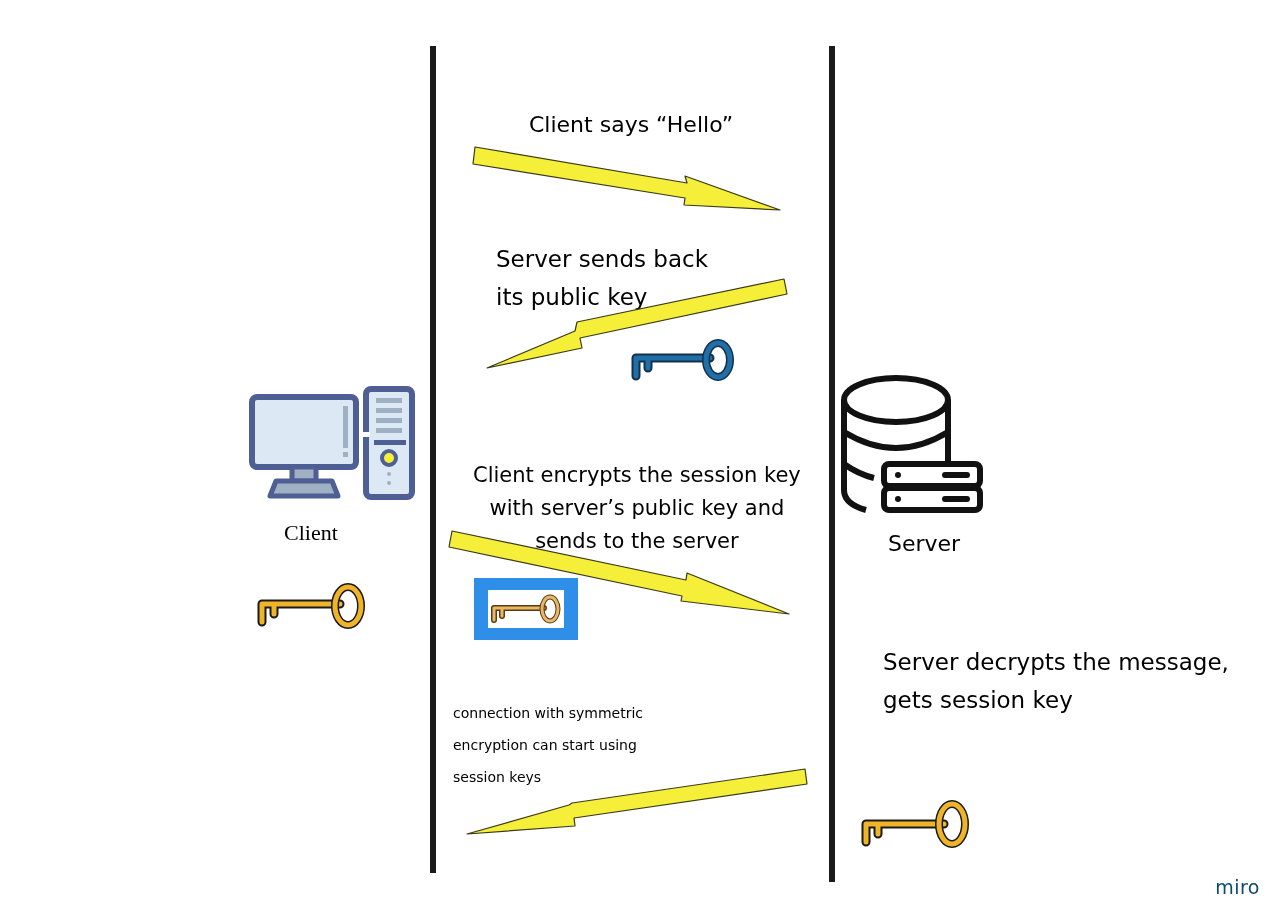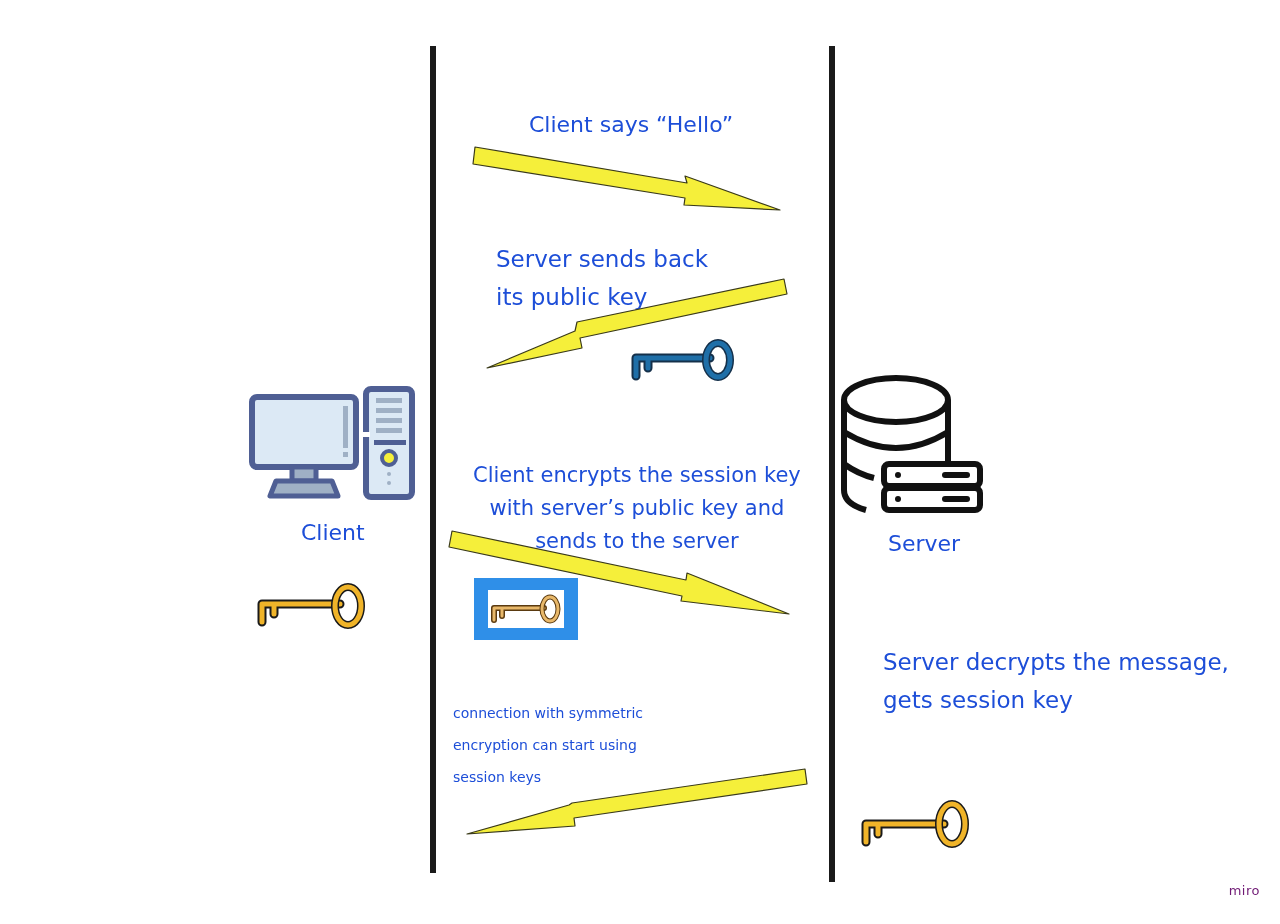--- a/index.html
+++ b/index.html
@@ -1,24 +1,24 @@
 <!DOCTYPE html>
 <html><head>
 <meta charset="utf-8">
 <style>
   html, body { margin: 0; padding: 0; background: #ffffff; }
   body { width: 1280px; height: 924px; position: relative; overflow: hidden;
          font-family: "DejaVu Sans", sans-serif; color: #3a3a3a; }
   .lane-line { position: absolute; width: 6px; background: #1a1a1a; }
-  .label { position: absolute; font-size: 22px; line-height: 34px; color: #1d4ed8; white-space: pre-line; }
+  .label { position: absolute; font-size: 22px; line-height: 34px; color: #000000; white-space: pre-line; }
   .label.sm { font-size: 14px; line-height: 32px; }
   .label.md { font-size: 21px; line-height: 33px; text-align: center; }
   .label.lg { font-size: 23px; line-height: 38px; }
   svg { position: absolute; overflow: visible; }
-  .wm { position: absolute; right: 20px; bottom: 26px; font-size: 13px; color: #701a75; letter-spacing: 0.5px; }
+  .wm { position: absolute; right: 20px; bottom: 26px; font-size: 19px; color: #0c4a6e; letter-spacing: 0.5px; }
   .keybox { position: absolute; left: 474px; top: 578px; width: 104px; height: 62px; background: #2f8fe8; }
   .keybox-inner { position: absolute; left: 14px; top: 12px; width: 76px; height: 38px; background: #fff; }
 </style>
 </head>
 <body>
 
 <div class="lane-line" style="left:430px; top:46px; height:827px;"></div>
 <div class="lane-line" style="left:829px; top:46px; height:836px;"></div>
 
 <div class="label" style="left:529px; top:108px;">Client says “Hello”</div>
@@ -51,21 +51,21 @@
   <rect x="128" y="12" width="26" height="5" fill="#9fb0c5"></rect>
   <rect x="128" y="22" width="26" height="5" fill="#9fb0c5"></rect>
   <rect x="128" y="32" width="26" height="5" fill="#9fb0c5"></rect>
   <rect x="128" y="42" width="26" height="5" fill="#9fb0c5"></rect>
   <rect x="126" y="54" width="32" height="5" fill="#4f5f94"></rect>
   <circle cx="141" cy="72" r="7" fill="#f5ef3a" stroke="#4f5f94" stroke-width="4"></circle>
   <circle cx="141" cy="88" r="2" fill="#9fb0c5"></circle>
   <circle cx="141" cy="97" r="2" fill="#9fb0c5"></circle>
   <rect x="112" y="46" width="10" height="5" fill="#fff"></rect>
 </svg>
-<div class="label" style="left:301px; top:516px;">Client</div>
+<div class="label" style="left:284px; top:516px;font-family:Liberation Serif, serif;">Client</div>
 
 <svg width="120" height="50" style="left:254px; top:582px;">
   <path d="M8 22 H86 M8 22 V40 M20 22 V32" stroke="#1a1a1a" stroke-width="9" fill="none" stroke-linecap="round"></path>
   <path d="M8 22 H86 M8 22 V40 M20 22 V32" stroke="#f0b429" stroke-width="5" fill="none" stroke-linecap="round"></path>
   <ellipse cx="94" cy="24" rx="13" ry="19" fill="none" stroke="#1a1a1a" stroke-width="8"></ellipse>
   <ellipse cx="94" cy="24" rx="13" ry="19" fill="none" stroke="#f0b429" stroke-width="5"></ellipse>
 </svg>
 
 <svg width="150" height="150" style="left:838px; top:372px;">
   <ellipse cx="58" cy="28" rx="52" ry="22" fill="none" stroke="#111" stroke-width="6"></ellipse>

